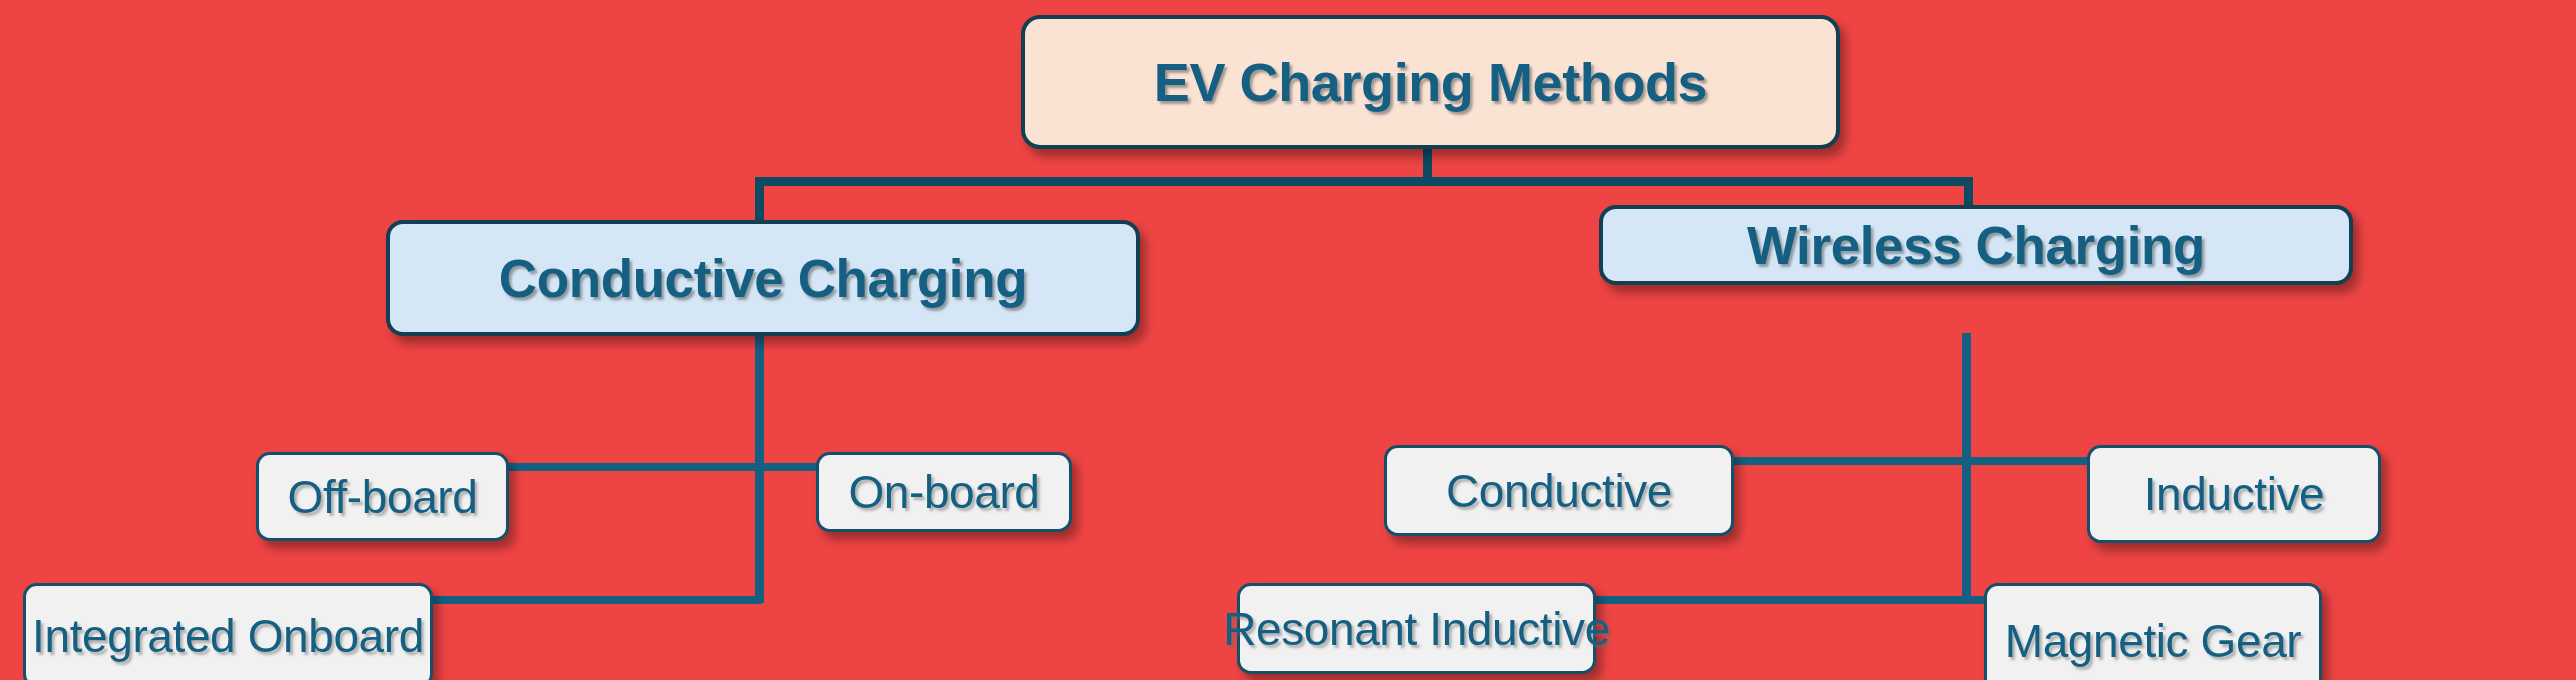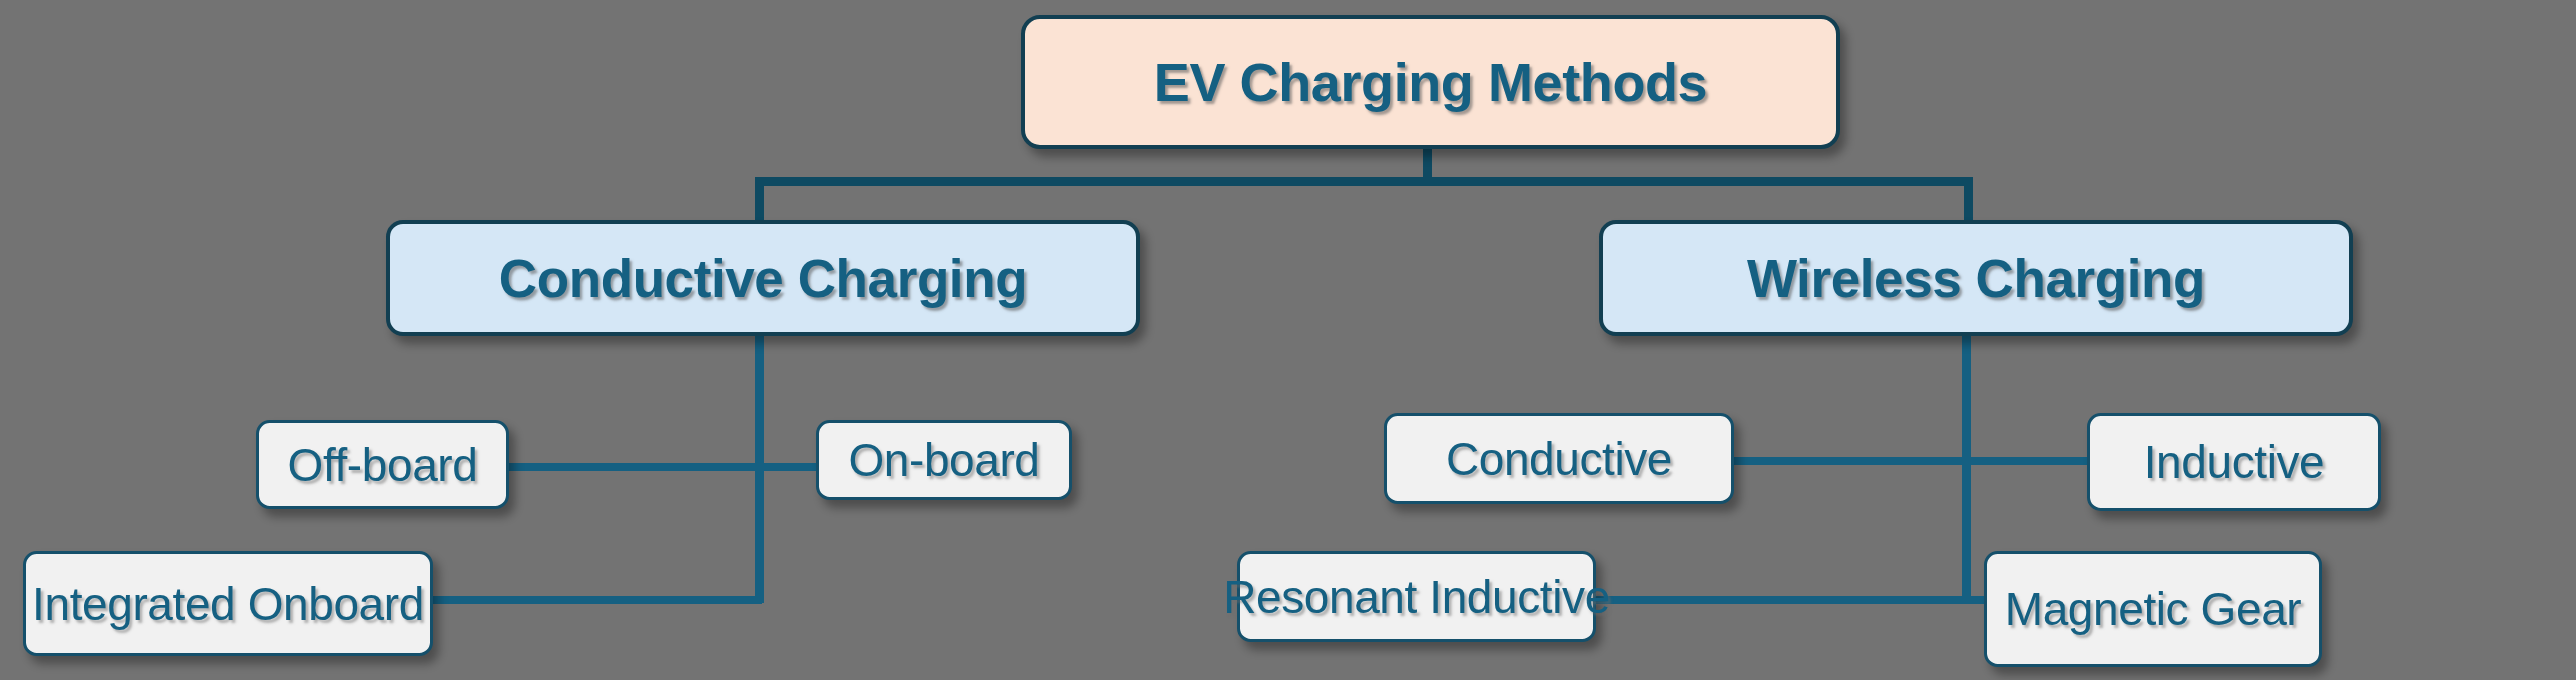--- a/index.html
+++ b/index.html
@@ -4,21 +4,21 @@
 <style>
   html, body {
     margin: 0;
     padding: 0;
     background: #ffffff;
   }
   #canvas {
     position: relative;
     width: 2576px;
     height: 681px;
-    background: #737373;
+    background: #ef4444;
     overflow: hidden;
     font-family: "Liberation Sans", sans-serif;
   }
 
   
   .line {
     position: absolute;
     background: #156082;
     z-index: 1;
   }
@@ -64,20 +64,21 @@
     font-weight: bold;
     font-size: 53px;
   }
   
   .node.leaf {
     background: #F1F1F1;
     border: 3.4px solid #15506B;
     border-radius: 13.7px;
     font-weight: normal;
     font-size: 46px;
+    margin-top: 32px;
   }
   .node.leaf > span {
     text-shadow: 2.6px 3.4px 2.6px rgba(110,110,110,0.5);
   }
 </style>
 </head>
 <body>
 
 <div id="canvas">
 
@@ -95,21 +96,21 @@
   <div class="line" style="left:1586px; top:596px; width:403px; height:7.7px;"></div>
 
   <div class="node root" style="left:1021px; top:15.4px; width:819px; height:134px;">
     <span>EV Charging Methods</span>
   </div>
 
   <div class="node branch" style="left:386px; top:220px; width:754px; height:116px;">
     <span>Conductive Charging</span>
   </div>
 
-  <div class="node branch" style="left:1599px; top:220px; width:754px; height:116px;">
+  <div class="node branch" style="left:1599px; top:205px; width:754px; height:80px;">
     <span>Wireless Charging</span>
   </div>
 
   <div class="node leaf" style="left:256px; top:420px; width:253px; height:89px;">
     <span>Off-board</span>
   </div>
 
   <div class="node leaf" style="left:816px; top:420px; width:256px; height:80px;">
     <span>On-board</span>
   </div>

